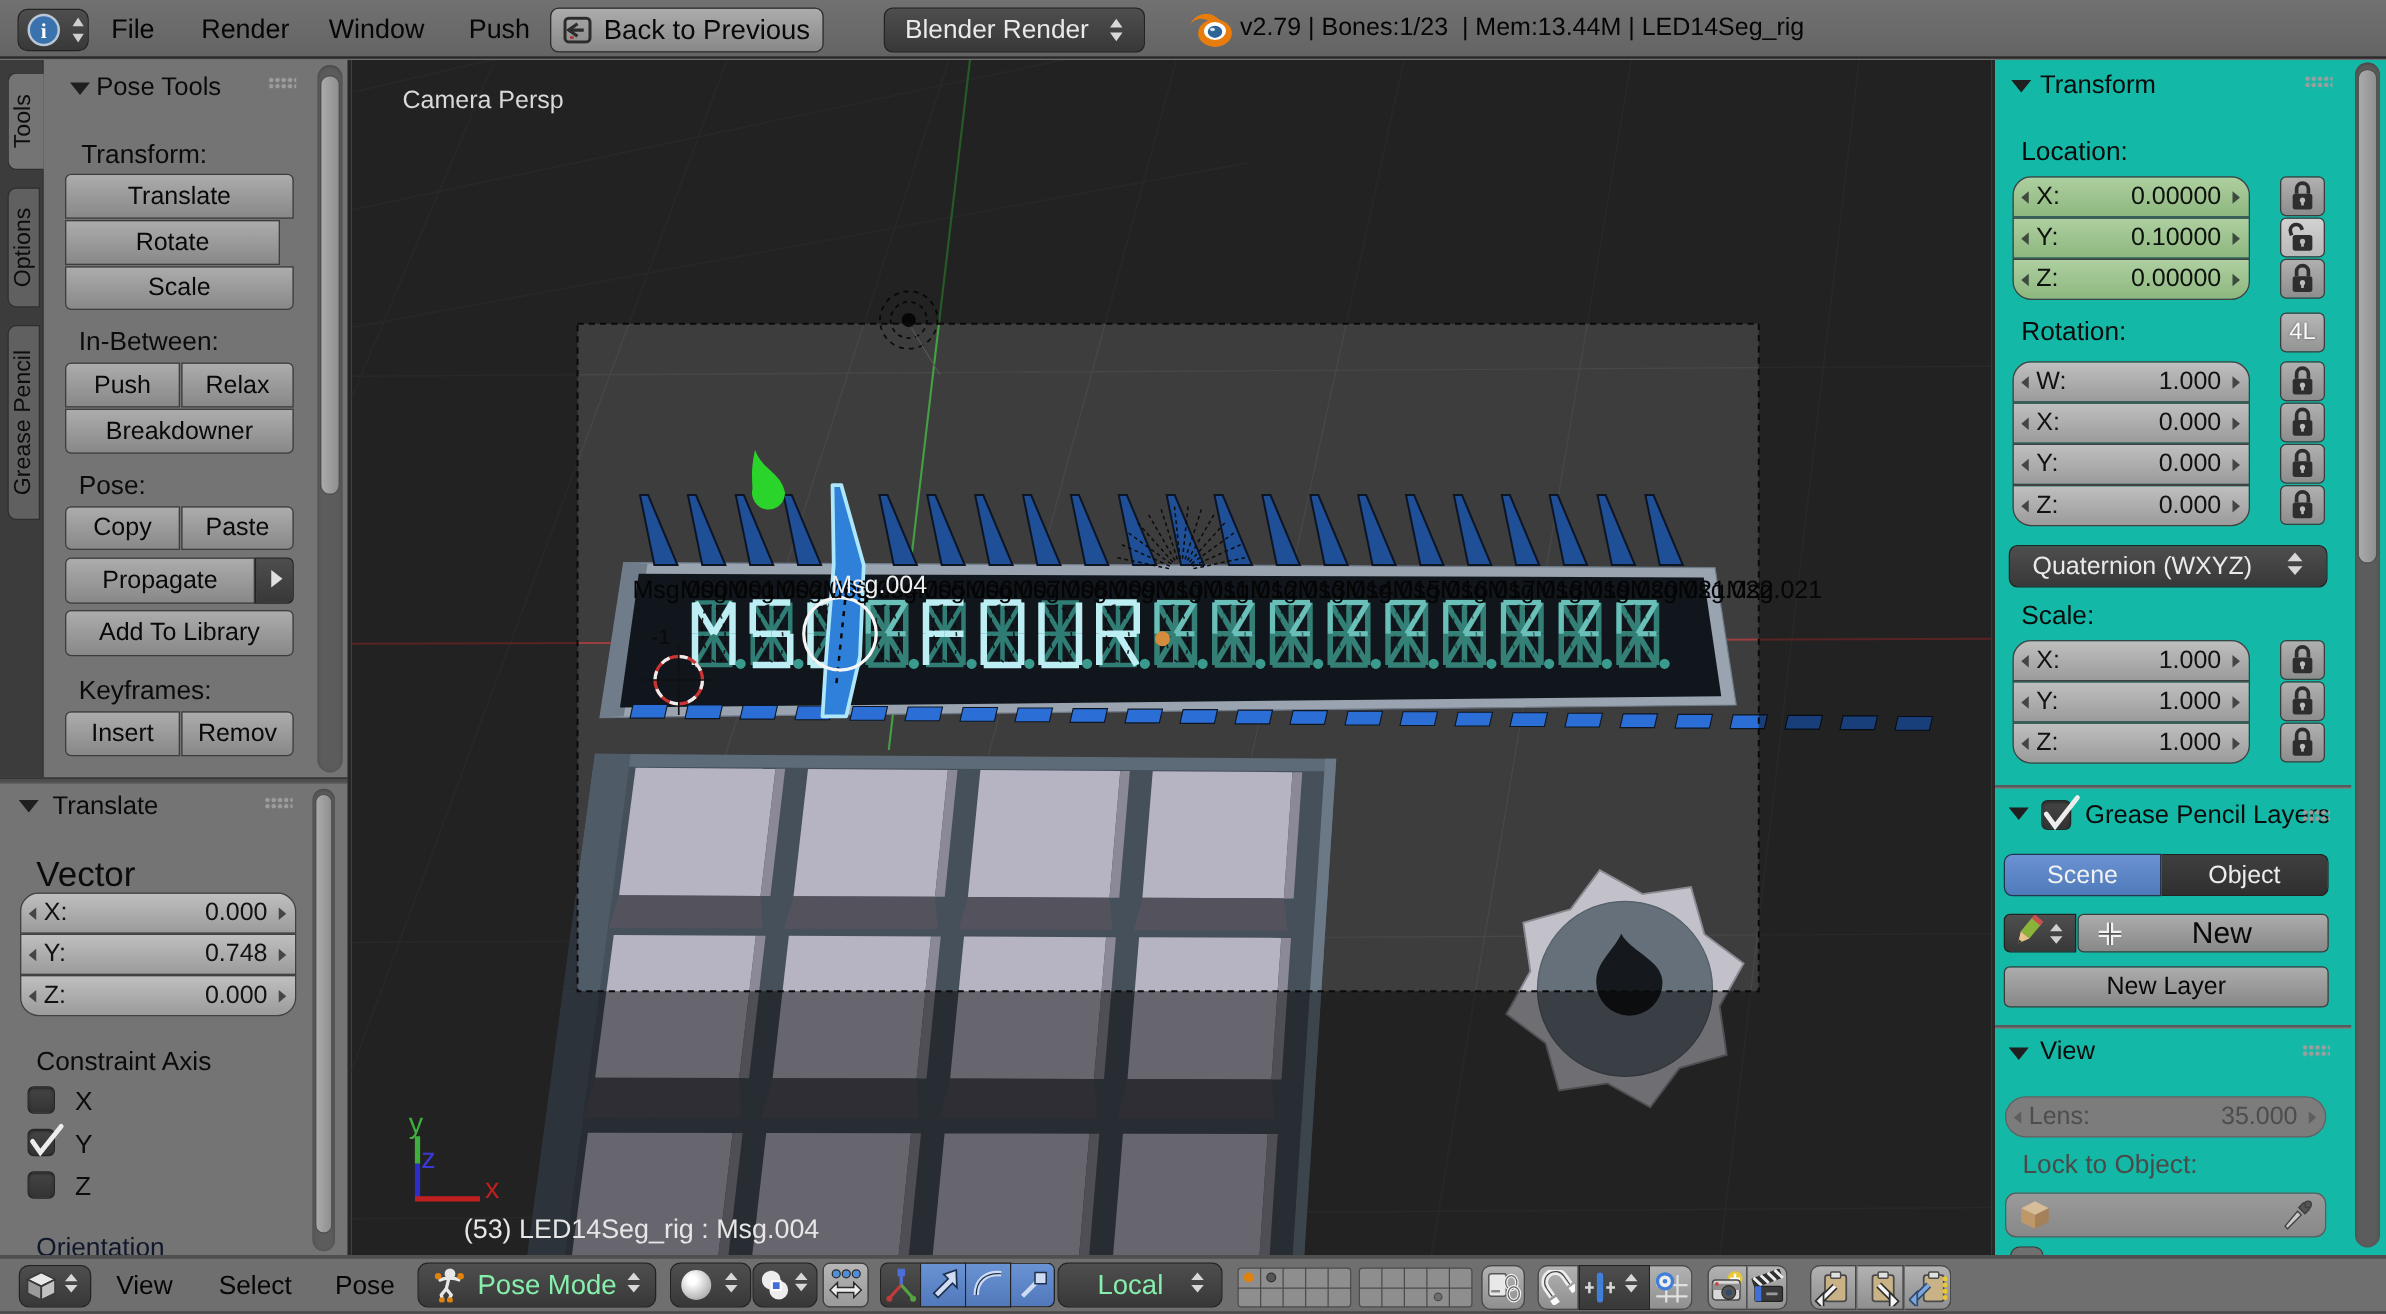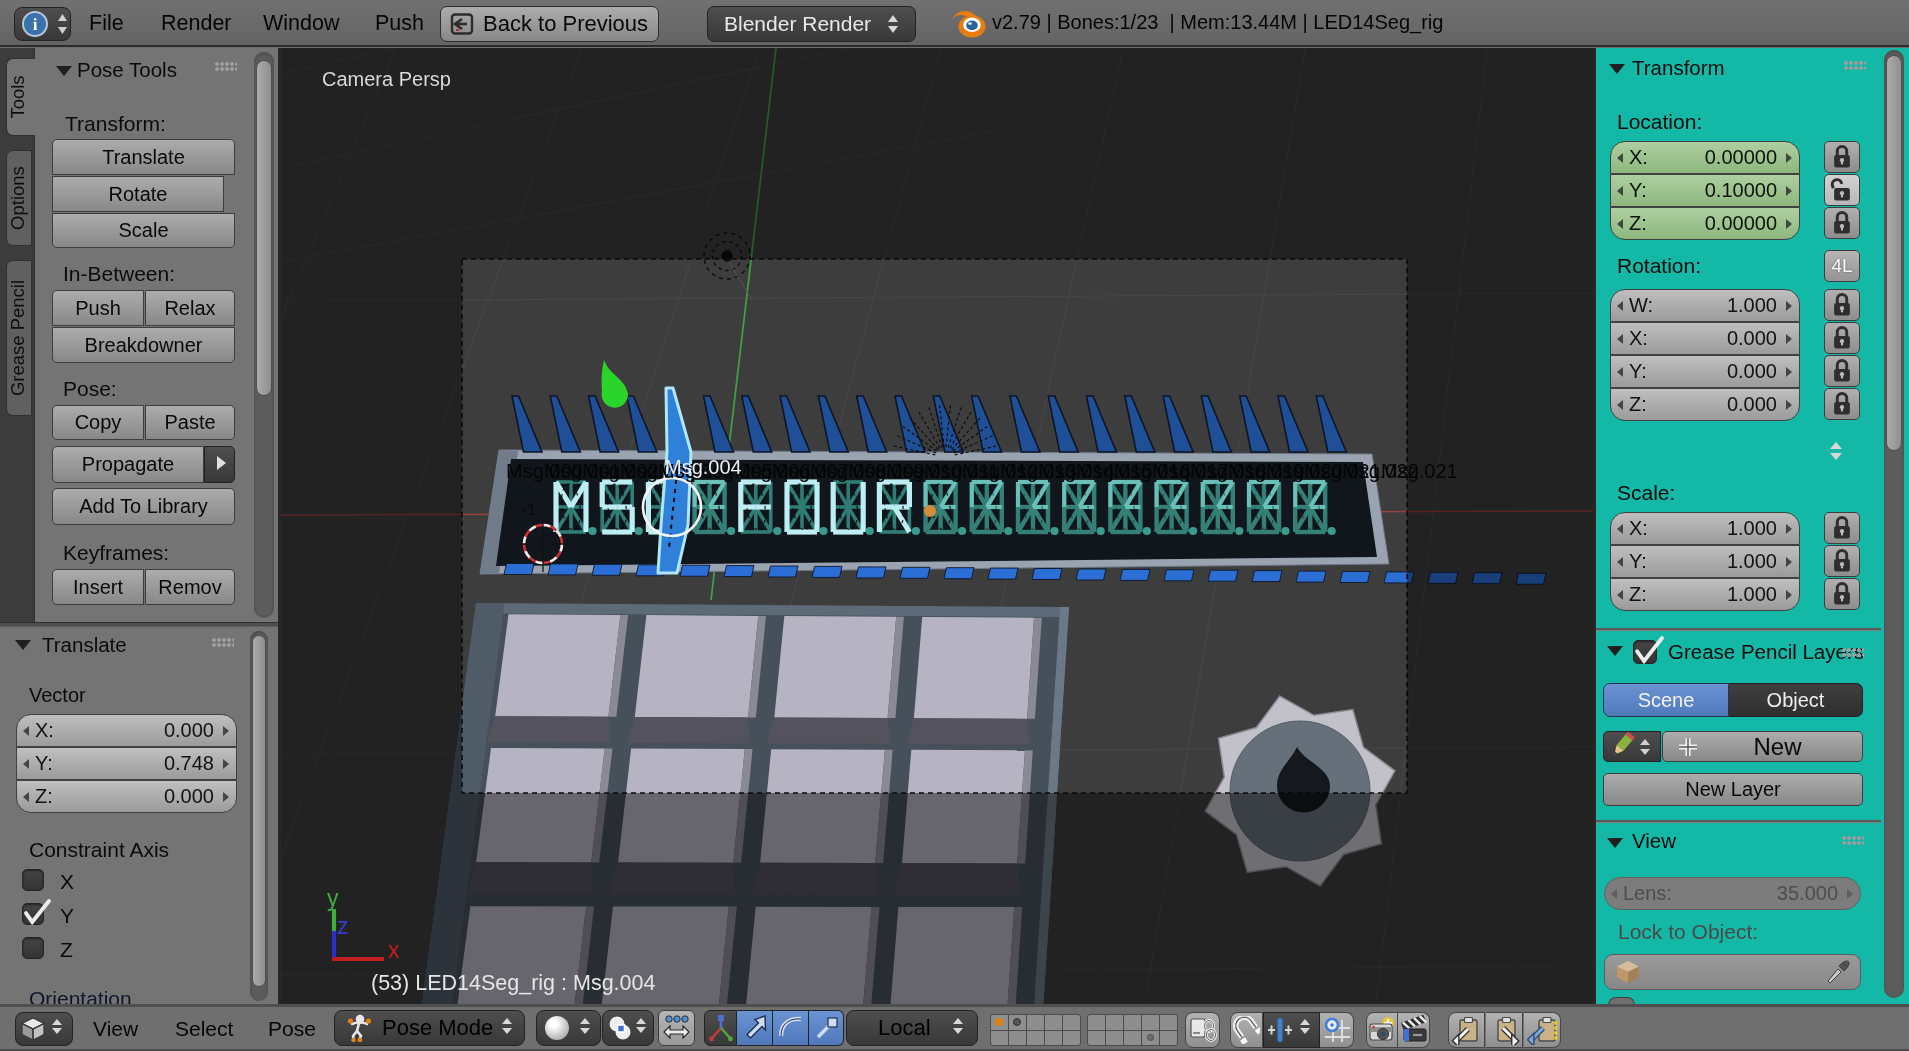--- a/index.html
+++ b/index.html
@@ -10,21 +10,21 @@
 .dk{position:absolute;background:linear-gradient(#4e4e4e,#383838);border:1px solid #232323;
  border-radius:5px;color:#e9e9e9;font-size:20px;display:flex;align-items:center;white-space:nowrap}
 .nf{position:absolute;background:linear-gradient(#bfbfbf,#9b9b9b);border:1px solid #414141;
  color:#121212;font-size:20px;display:flex;align-items:center}
 .nfg{position:absolute;background:linear-gradient(#aecfa0,#8db77e);border:1px solid #414141;
  color:#0d120d;font-size:20px;display:flex;align-items:center}
 .nf .l,.nfg .l{margin-left:18px}
 .nf .v,.nfg .v{position:absolute;right:22px}
 .tl,.tr{width:0;height:0;position:absolute}
 .menu{position:absolute;color:#060606;font-size:21.5px;white-space:nowrap}
-.wt{color:#000000}
+.wt{color:#86efac}
 .hdr{color:#050505;font-size:20px;position:absolute;white-space:nowrap}
 .dots{position:absolute;width:22px;height:10px;
  background-image:radial-gradient(circle at 2px 2px,#9d9d9d 1.6px,transparent 2px);
  background-size:5px 5px}
 .sep{position:absolute;height:2px;background:#5a5a5a;box-shadow:0 1px 0 #7e7e7e}
 </style></head><body>
 <div class="abs" style="left:0;top:0;width:1909px;height:47px;background:linear-gradient(#717171,#646464);border-bottom:2px solid #2b2b2b">
     <div class="dk" style="left:14px;top:7px;width:57px;height:34px;border-radius:8px"></div>
     <svg class="abs" style="left:14px;top:7px" width="57" height="34" viewBox="0 0 57 34">
 <circle cx="21" cy="17" r="12" fill="#3a72ad" stroke="#b9c6d6" stroke-width="2"></circle>
@@ -643,21 +643,21 @@
     <div class="btn" style="left:17px;top:521px;width:92px;height:36px;border-radius:5px 0 0 5px;font-size:20px">Insert</div>
     <div class="btn" style="left:110px;top:521px;width:90px;height:36px;border-radius:0 5px 5px 0;font-size:20px">Remov</div>
     <div class="abs" style="left:219px;top:4px;width:20px;height:566px;background:#5c5c5c;border-radius:10px;box-shadow:inset 0 1px 3px #454545"></div>
     <div class="abs" style="left:221px;top:12px;width:16px;height:336px;background:linear-gradient(90deg,#ababab,#8f8f8f);border-radius:8px;border:1px solid #4f4f4f"></div>
   </div>
 <div class="abs" style="left:0;top:622px;width:278px;height:5px;background:#4e4e4e;border-top:1px solid #2e2e2e;border-bottom:1px solid #5e5e5e"></div>
 <div class="abs" style="left:0;top:627px;width:278px;height:377px;background:#747474;overflow:hidden">
     <div class="tl" style="left:15px;top:13px;border-left:8px solid transparent;border-right:8px solid transparent;border-top:10px solid #1f1f1f"></div>
     <div class="lbl" style="position:absolute;left:42px;top:6px;color:#0b0b0b;font-size:20.5px">Translate</div>
     <div class="dots" style="left:212px;top:11px"></div>
-    <div class="lbl" style="position:absolute;left:29px;top:57px;color:#0b0b0b;font-size:20px">Vector</div>
+    <div class="lbl" style="position:absolute;left:29px;top:57px;color:#0b0b0b;font-size:28px">Vector</div>
     <div class="nf" style="left:16px;top:87px;width:221px;height:33px;border-radius:15px 15px 0 0;">
       <span class="l">X:</span>
       <span class="v">0.000</span>
     </div>
     <div class="tl" style="left:23px;top:98.5px;border-top:5.5px solid transparent;border-bottom:5.5px solid transparent;border-right:6.5px solid #454545"></div>
     <div class="tl" style="left:223px;top:98.5px;border-top:5.5px solid transparent;border-bottom:5.5px solid transparent;border-left:6.5px solid #454545"></div>
     <div class="nf" style="left:16px;top:120px;width:221px;height:33px;border-radius:0;">
       <span class="l">Y:</span>
       <span class="v">0.748</span>
     </div>
@@ -790,20 +790,21 @@
     </svg>
     <div class="abs" style="left:228px;top:340px;width:36px;height:32px;background:linear-gradient(#b0b0b0,#8d8d8d);border:1px solid #3d3d3d;border-radius:5px"></div>
     <svg class="abs" style="left:228px;top:340px" width="36" height="32" viewBox="0 0 36 32">
       <g transform="translate(18.0,16.0) scale(1.05)">
         <path d="M -4.5 -2 v -3.5 a 4.5 4.5 0 0 1 9 0 v 3.5" fill="none" stroke="#2e2e2e" stroke-width="2.8"></path>
         <rect x="-7.5" y="-2" width="15" height="12" rx="2" fill="#2e2e2e"></rect>
         <circle cx="0" cy="3" r="2" fill="#bdbdbd"></circle>
         <rect x="-1" y="3" width="2" height="4" fill="#bdbdbd"></rect>
       </g>
     </svg>
+    <div class="dk" style="left:11px;top:388px;width:255px;height:34px;padding-left:18px;border-radius:7px">Quaternion (WXYZ)</div>
     <div class="tl" style="left:234px;top:394px;border-left:6px solid transparent;border-right:6px solid transparent;border-bottom:7px solid #d8d8d8"></div>
     <div class="tl" style="left:234px;top:405px;border-left:6px solid transparent;border-right:6px solid transparent;border-top:7px solid #d8d8d8"></div>
     <div class="lbl" style="position:absolute;left:21px;top:433px;color:#0b0b0b;font-size:21px">Scale:</div>
     <div class="nf" style="left:14px;top:464px;width:190px;height:33px;border-radius:15px 15px 0 0;">
       <span class="l">X:</span>
       <span class="v">1.000</span>
     </div>
     <div class="tl" style="left:21px;top:475.5px;border-top:5.5px solid transparent;border-bottom:5.5px solid transparent;border-right:6.5px solid #454545"></div>
     <div class="tl" style="left:190px;top:475.5px;border-top:5.5px solid transparent;border-bottom:5.5px solid transparent;border-left:6.5px solid #454545"></div>
     <div class="nf" style="left:14px;top:497px;width:190px;height:33px;border-radius:0;">

